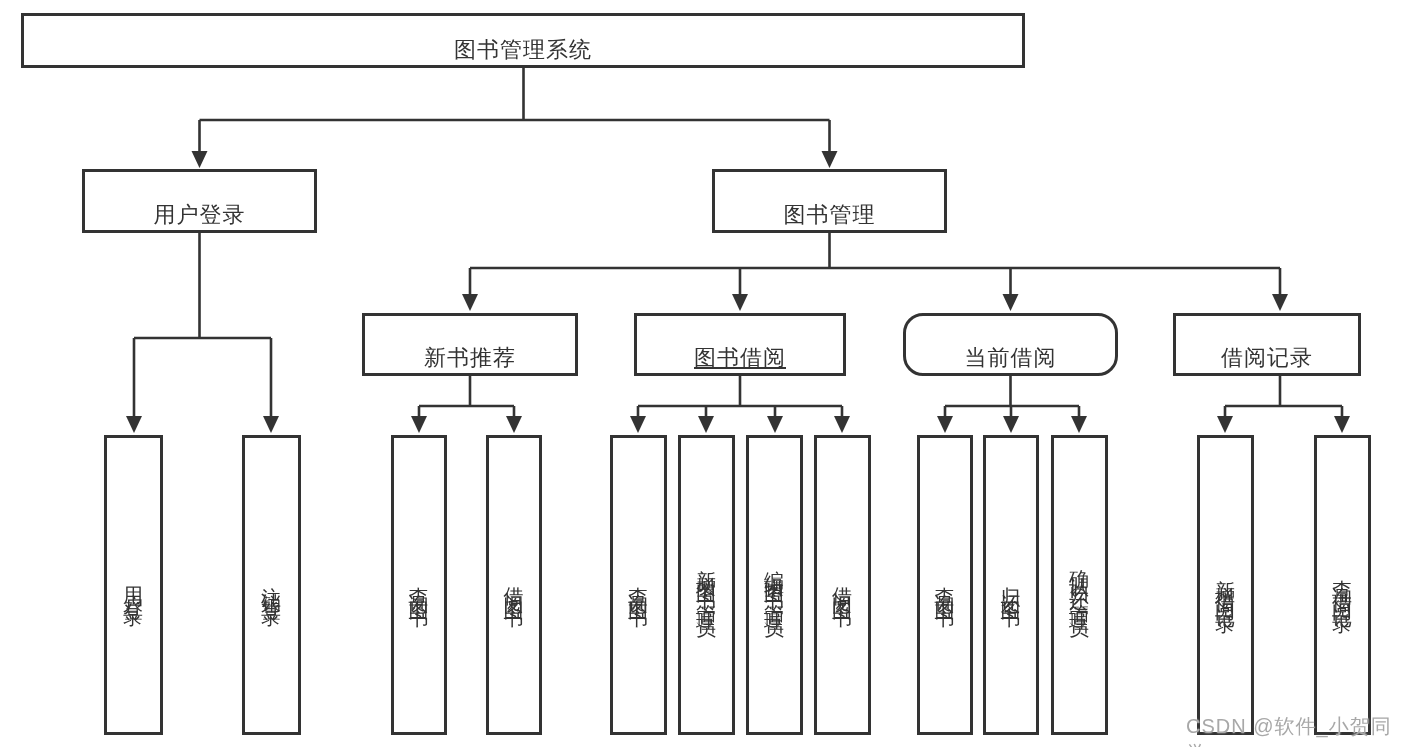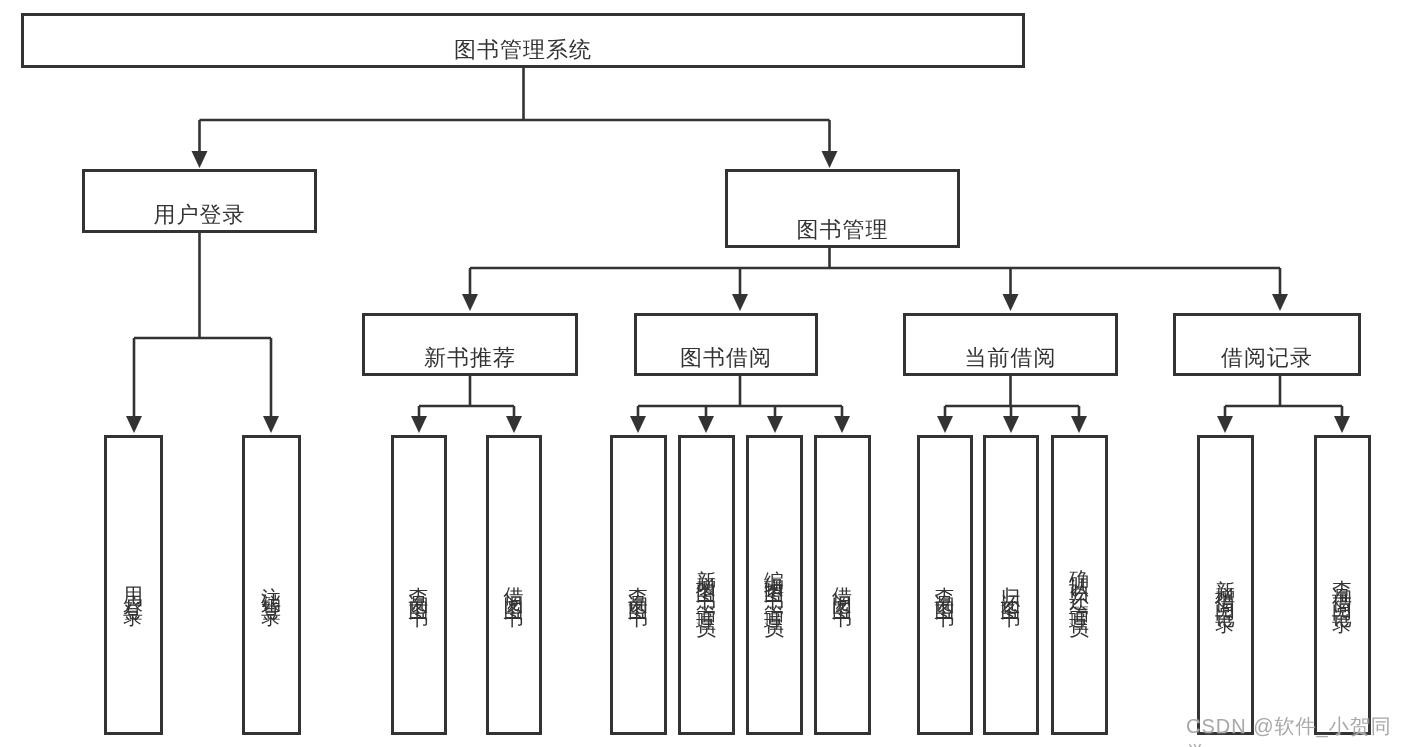--- a/index.html
+++ b/index.html
@@ -97,31 +97,31 @@
       </g>
   </svg>
 
   <div class="hbox" style="left:21px;top:13px;width:1004px;height:55px;">
     <span>图书管理系统</span>
   </div>
 
   <div class="hbox" style="left:82px;top:169px;width:235px;height:64px;">
     <span>用户登录</span>
   </div>
-  <div class="hbox" style="left:712px;top:169px;width:235px;height:79px;margin-left:13px;">
+  <div class="hbox" style="left:712px;top:169px;width:235px;height:64px;">
     <span>图书管理</span>
   </div>
 
   <div class="hbox" style="left:362px;top:313px;width:216px;height:63px;">
     <span>新书推荐</span>
   </div>
-  <div class="hbox" style="left:634px;top:313px;width:184px;height:63px;">
+  <div class="hbox" style="left:634px;top:313px;width:212px;height:63px;text-decoration:underline;">
     <span>图书借阅</span>
   </div>
-  <div class="hbox" style="left:903px;top:313px;width:215px;height:63px;">
+  <div class="hbox" style="left:903px;top:313px;width:215px;height:63px;border-radius:20px;">
     <span>当前借阅</span>
   </div>
   <div class="hbox" style="left:1173px;top:313px;width:188px;height:63px;">
     <span>借阅记录</span>
   </div>
 
   <div class="vbox" style="left:104px;width:59px;">
     <span class="vtext">用户登录</span>
   </div>
   <div class="vbox" style="left:242px;width:59px;">

